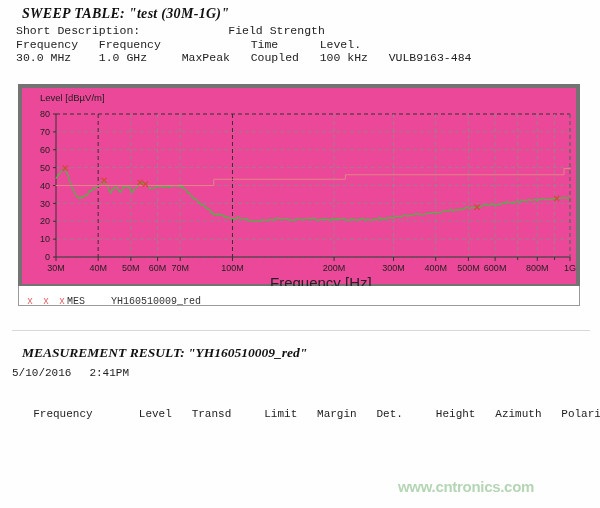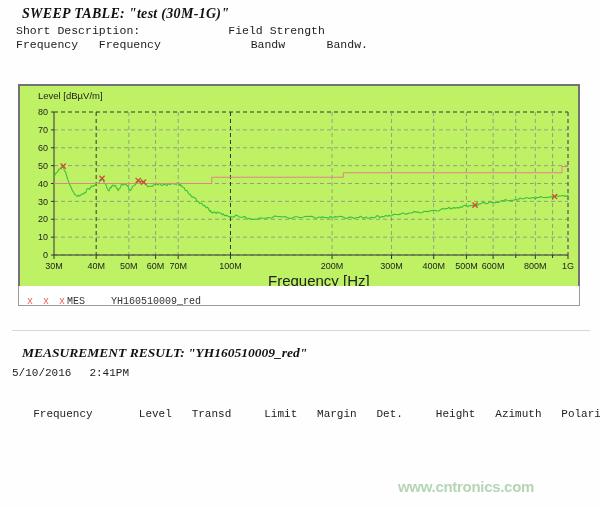--- a/index.html
+++ b/index.html
@@ -48,22 +48,22 @@
     margin-left: 4px;
   }
 
   
   .chart-frame {
     position: absolute;
     left: 18px;
     top: 84px;
     width: 562px;
     height: 204px;
-    border: 2px solid #737373;
-    background: #bef264;
+    border: 4px solid #737373;
+    background: #ec4899;
     box-sizing: border-box;
   }
   .chart-ylabel {
     position: absolute;
     left: 18px;
     top: 4px;
     font-family: "Liberation Sans", "DejaVu Sans", sans-serif;
     font-size: 9.5px;
     color: #222;
     white-space: pre;
@@ -173,21 +173,22 @@
   }
 </style>
 </head>
 <body>
 
 <div class="page">
 
   <div class="sweep-block">
     <div class="sweep-title">SWEEP TABLE: "test (30M-1G)"</div>
     <div class="mono-row"><span>Short Description:</span><span style="display:inline-block;width:88px"></span><span>Field Strength</span></div>
-    <div class="mono-row">Frequency   Frequency             Bandw      Bandw.</div>
+    <div class="mono-row">Frequency   Frequency             Time      Level.</div>
+    <div class="mono-row">30.0 MHz    1.0 GHz     MaxPeak   Coupled   100 kHz   VULB9163-484</div>
   </div>
 
   <div class="chart-frame">
     <div class="chart-ylabel">Level [dBµV/m]</div>
     <div class="chart-xlabel">Frequency [Hz]</div>
     <svg class="plot-svg" viewBox="0 0 562 220">
       <g id="plot-root">
           <line x1="34" y1="169" x2="548" y2="169" stroke="#8a8a8a" stroke-width="0.8" stroke-dasharray="4,3"></line>
           <text x="28" y="172.2" text-anchor="end" class="ytick">0</text>
           <line x1="31" y1="169" x2="34" y2="169" stroke="#333" stroke-width="1"></line>

